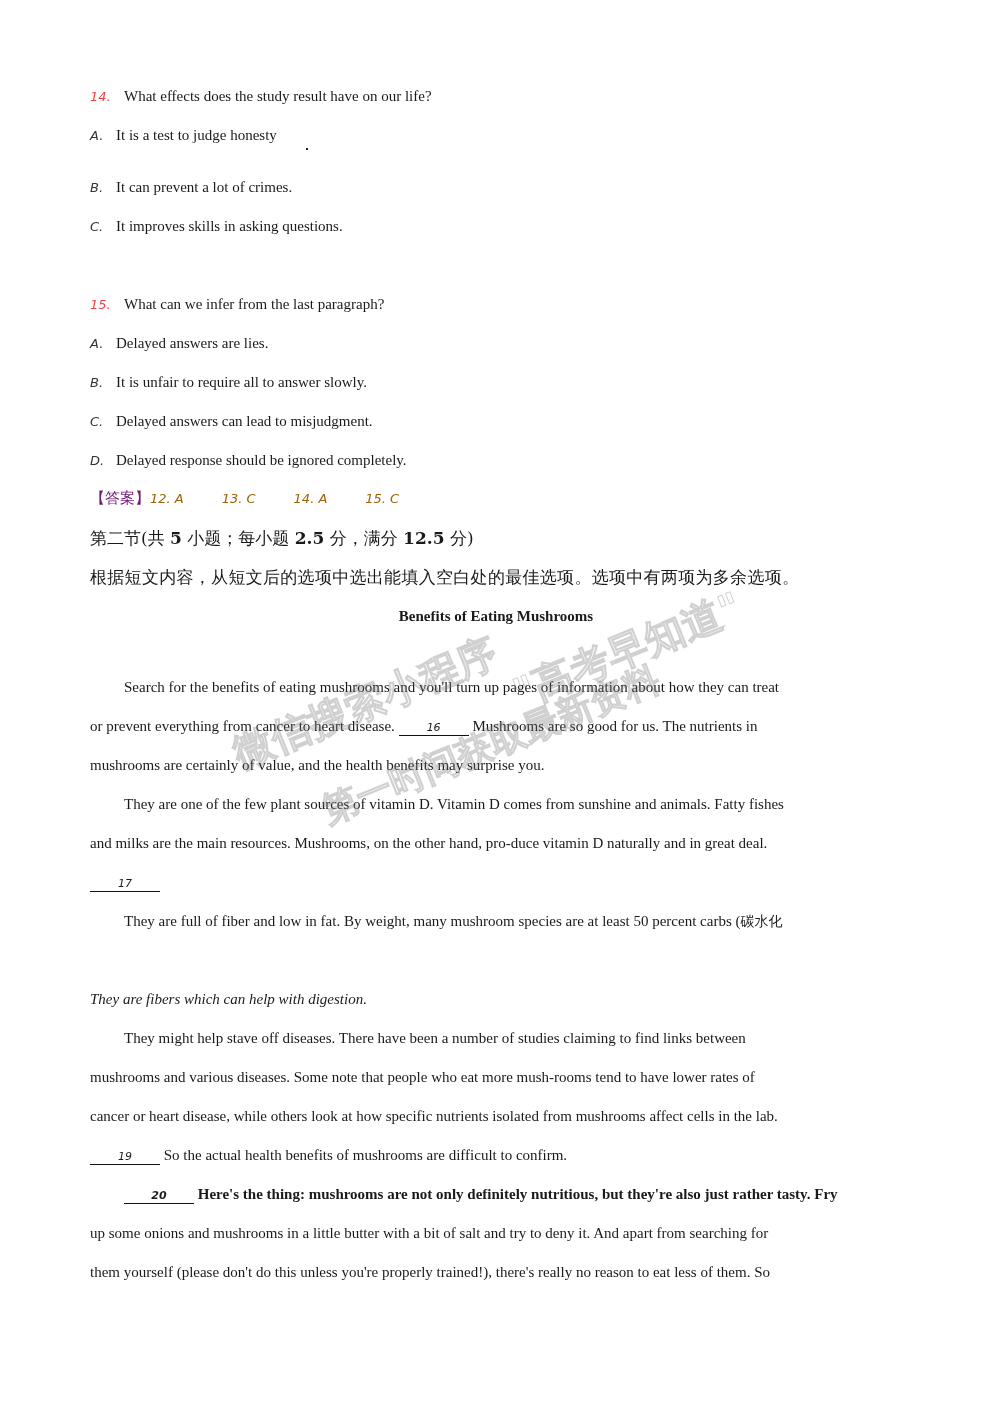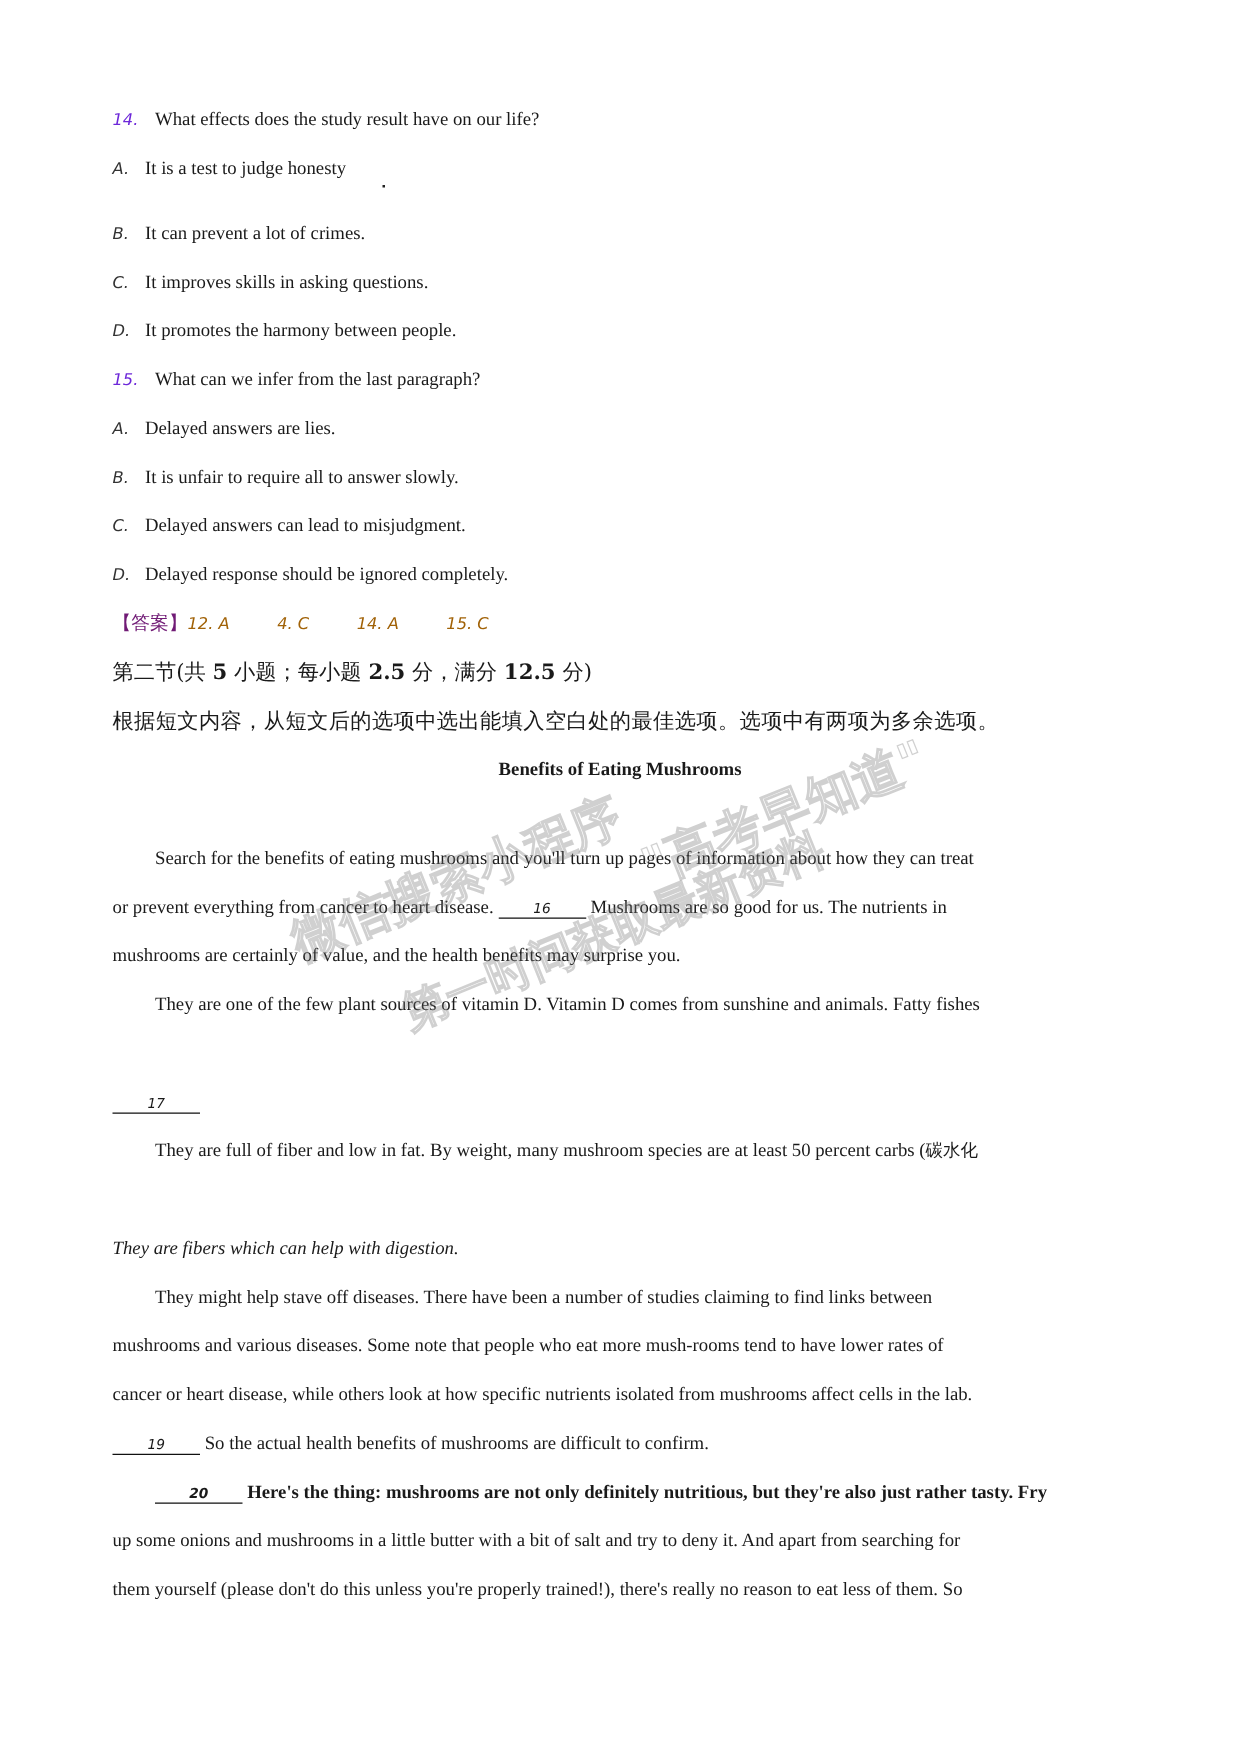--- a/index.html
+++ b/index.html
@@ -14,21 +14,21 @@
     font-size: 15px; line-height: 20px; letter-spacing: 0;
   }
   .opt-letter {
     display: inline-block; width: 26px;
     font-family: "DejaVu Sans", sans-serif; font-style: italic; font-size: 13px;
     color: #333;
   }
   .qnum {
     display: inline-block; width: 34px;
     font-family: "DejaVu Sans", sans-serif; font-style: italic; font-size: 13px;
-    color: #6d28d9;
+    color: #ef4444;
   }
   .answer-tag { color: #701a75; font-family: "DejaVu Sans", sans-serif; font-size: 15px; }
   .answer-item {
     display: inline-block; margin-right: 38px;
     font-family: "DejaVu Sans", sans-serif; font-style: italic; font-size: 13px; color: #a16207;
   }
   .answer-item:first-child { margin-left: 6px; }
   .section-head { font-family: "DejaVu Serif", serif; font-size: 17px; line-height: 22px; }
   .section-head b { font-weight: bold; }
   .instr { font-family: "DejaVu Sans", sans-serif; font-size: 17px; line-height: 22px; letter-spacing: 0.3px; }
@@ -67,60 +67,58 @@
   <div class="line" style="top:125px;">
     <span class="opt-letter">A.</span><span>It is a test to judge honesty</span>
   </div>
   <div class="stray-dot"></div>
   <div class="line" style="top:177px;">
     <span class="opt-letter">B.</span><span>It can prevent a lot of crimes.</span>
   </div>
   <div class="line" style="top:216px;">
     <span class="opt-letter">C.</span><span>It improves skills in asking questions.</span>
   </div>
-  <div class="line" style="top:255px;">
-    <span class="opt-letter">D.</span><span>It promotes the harmony between people.</span>
-  </div>
 
   <div class="line" style="top:294px;">
     <span class="qnum">15.</span><span>What can we infer from the last paragraph?</span>
   </div>
   <div class="line" style="top:333px;">
     <span class="opt-letter">A.</span><span>Delayed answers are lies.</span>
   </div>
   <div class="line" style="top:372px;">
     <span class="opt-letter">B.</span><span>It is unfair to require all to answer slowly.</span>
   </div>
   <div class="line" style="top:411px;">
     <span class="opt-letter">C.</span><span>Delayed answers can lead to misjudgment.</span>
   </div>
   <div class="line" style="top:450px;">
     <span class="opt-letter">D.</span><span>Delayed response should be ignored completely.</span>
   </div>
 
   <div class="line" style="top:488px;">
-    <span class="answer-tag">【答案】</span><span class="answer-item">12. A</span><span class="answer-item">4. C</span><span class="answer-item">14. A</span><span class="answer-item">15. C</span>
+    <span class="answer-tag">【答案】</span><span class="answer-item">12. A</span><span class="answer-item">13. C</span><span class="answer-item">14. A</span><span class="answer-item">15. C</span>
   </div>
 
   <div class="line section-head" style="top:527px;">
     <span>第二节(共 </span><b>5</b><span> 小题；每小题 </span><b>2.5</b><span> 分，满分 </span><b>12.5</b><span> 分)</span>
   </div>
   <div class="line instr" style="top:566px;">根据短文内容，从短文后的选项中选出能填入空白处的最佳选项。选项中有两项为多余选项。</div>
 
   <div class="title">Benefits of Eating Mushrooms</div>
 
   <div class="line para indent" style="top:645px;">Search for the benefits of eating mushrooms and you'll turn up pages of information about how they can treat</div>
   <div class="line para" style="top:684px;">
     <span>or prevent everything from cancer to heart disease.</span>
     <span class="blank" style="width:70px;">16</span>
     <span>Mushrooms are so good for us. The nutrients in</span>
   </div>
   <div class="line para" style="top:723px;">mushrooms are certainly of value, and the health benefits may surprise you.</div>
 
   <div class="line para indent" style="top:762px;">They are one of the few plant sources of vitamin D. Vitamin D comes from sunshine and animals. Fatty fishes</div>
+  <div class="line para" style="top:801px;">and milks are the main resources. Mushrooms, on the other hand, pro-duce vitamin D naturally and in great deal.</div>
   <div class="line para" style="top:840px;">
     <span class="blank" style="width:70px;">17</span>
   </div>
 
   <div class="line para indent" style="top:879px;">
     <span>They are full of fiber and low in fat. By weight, many mushroom species are at least 50 percent carbs (</span><span class="cjk">碳水化</span>
   </div>
   <div class="line para" style="top:957px;font-style:italic;">They are fibers which can help with digestion.</div>
 
   <div class="line para indent" style="top:996px;">They might help stave off diseases. There have been a number of studies claiming to find links between</div>

